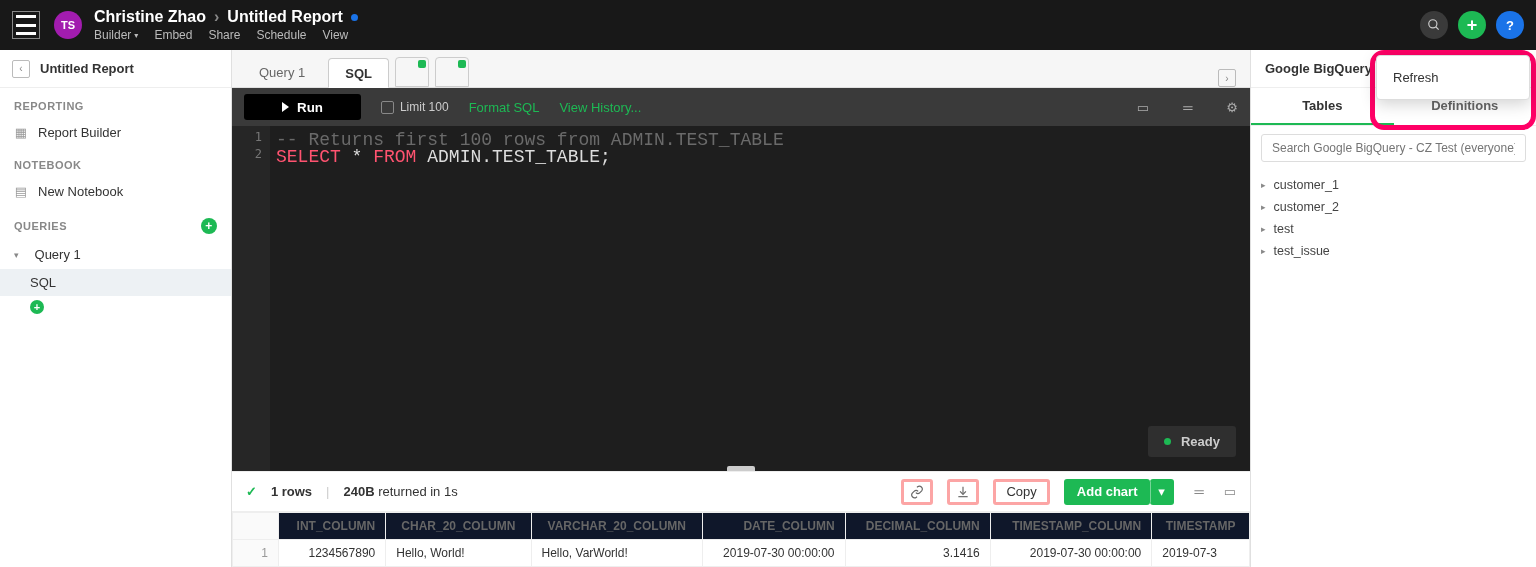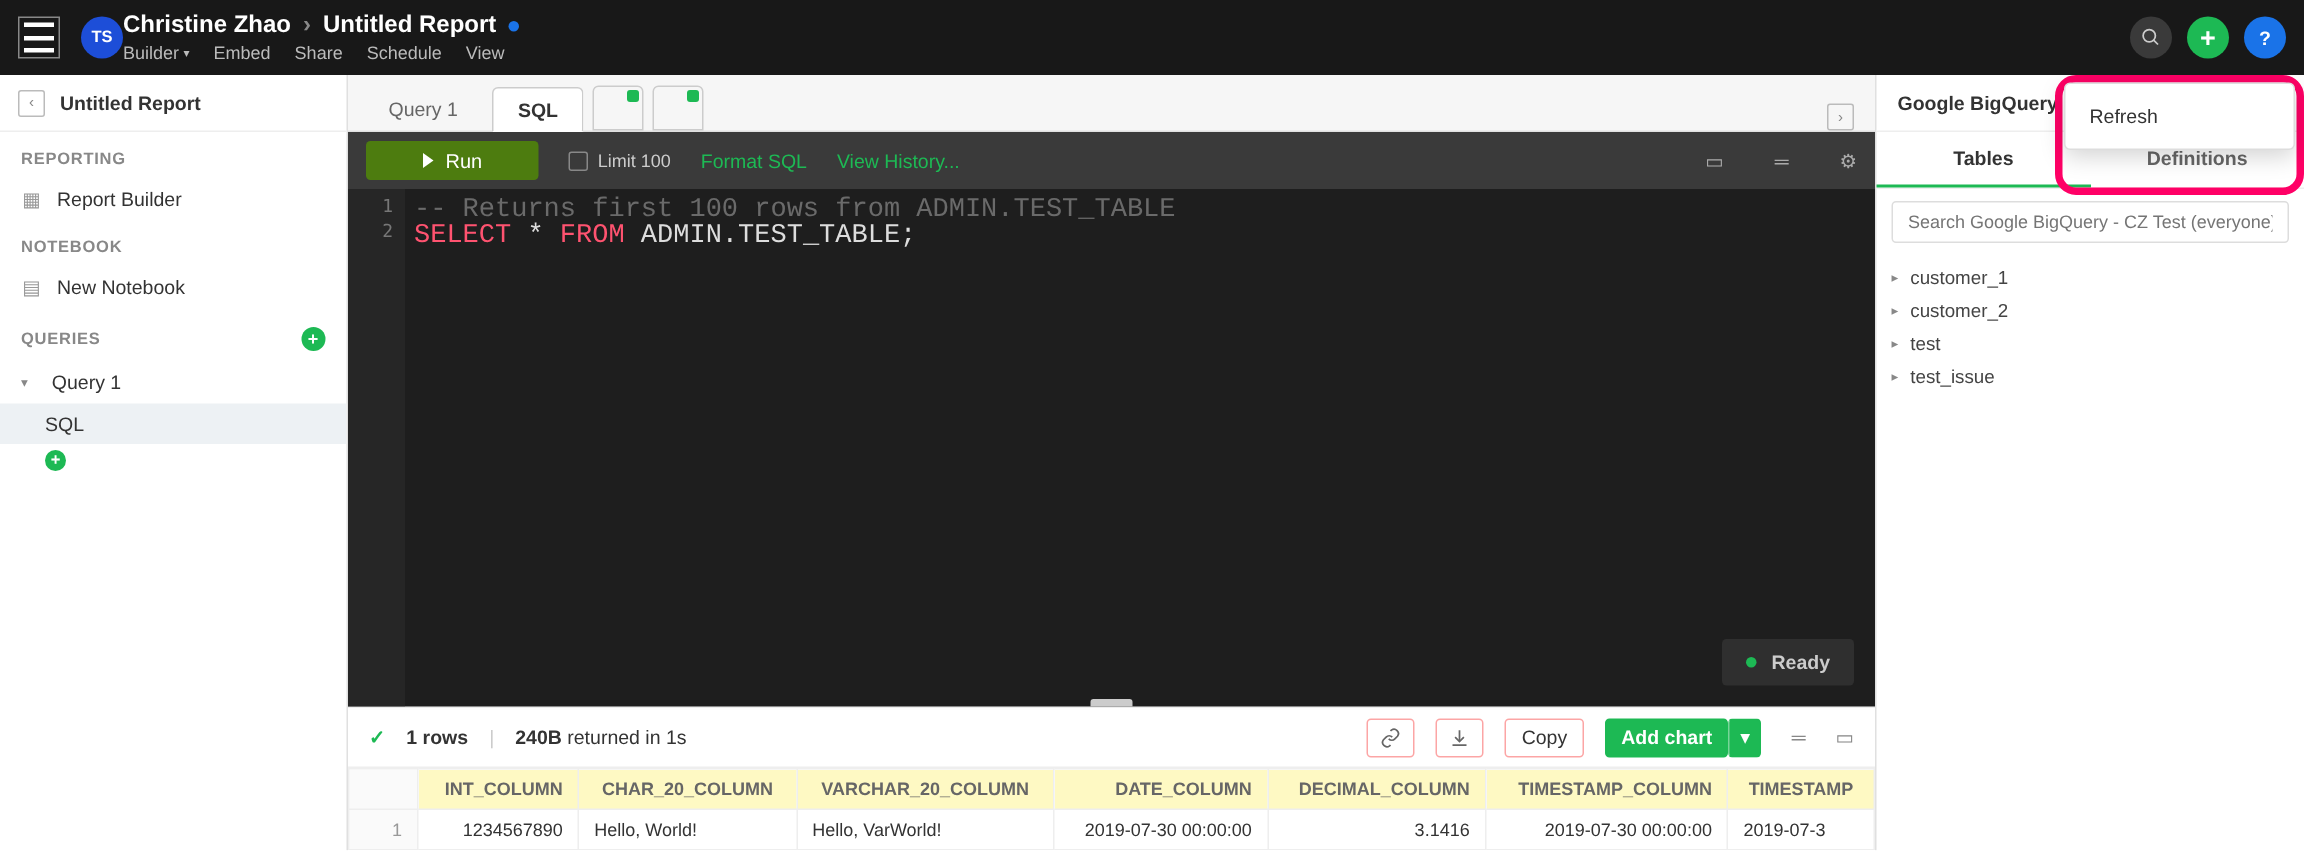--- a/index.html
+++ b/index.html
@@ -3,21 +3,21 @@
 <meta charset="utf-8">
 <style>
   * { box-sizing: border-box; margin:0; padding:0; }
   html,body { width:1536px; height:567px; font-family: -apple-system, "Helvetica Neue", Arial, sans-serif; font-size:13px; color:#333; overflow:hidden;}
   body { display:flex; flex-direction:column; background:#fff;}
   
   
   .topbar { height:50px; background:#181818; color:#fff; display:flex; align-items:center; padding:0 12px; }
   .topbar .logo { width:28px; height:28px; border:1px solid #888; display:flex; flex-direction:column; justify-content:space-between; padding:3px; margin-right:14px;}
   .topbar .logo span{height:3px;background:#fff;}
-  .topbar .avatar { width:28px; height:28px; border-radius:50%; background:#1d4ed8; color:#fff; font-size:11px; display:flex; align-items:center; justify-content:center; font-weight:600;}
+  .topbar .avatar { width:28px; height:28px; border-radius:50%; background:#a21caf; color:#fff; font-size:11px; display:flex; align-items:center; justify-content:center; margin-right:12px; font-weight:600;}
   .topbar .title-region { display:flex; flex-direction:column; }
   .topbar .title-row { display:flex; align-items:center; gap:8px; font-size:16px; font-weight:600;}
   .topbar .title-row .dot{width:7px;height:7px;border-radius:50%;background:#1a73e8;}
   .topbar .title-row .chev{color:#888;}
   .topbar .menu-row { display:flex; gap:16px; font-size:12px; margin-top:2px;}
   .topbar .menu-row span{color:#bbb; display:flex; align-items:center; gap:3px; cursor:pointer;}
   .topbar .spacer{flex:1;}
   .topbar .round-btn{width:28px;height:28px;border-radius:50%;display:flex;align-items:center;justify-content:center;margin-left:10px;font-weight:bold;}
   .rb-gray{background:#3a3a3a;color:#ccc;}
   .rb-green{background:#1db954;color:#fff;font-size:18px;}
@@ -45,21 +45,21 @@
   .tabs-row{height:38px;display:flex;align-items:flex-end;gap:6px;padding:0 10px;border-bottom:1px solid #e0e0e0;background:#f6f6f6;}
   .tab{height:30px;padding:0 16px;display:flex;align-items:center;border:1px solid transparent;border-bottom:none;border-radius:4px 4px 0 0;color:#666;cursor:pointer;position:relative;}
   .tab.sub{border:1px solid #ccc;borer-bottom:none;}
   .tab.active{background:#fff;border:1px solid #ccc;border-bottom:1px solid #fff;font-weight:600;color:#333;margin-bottom:-1px;}
   .tab-icon{width:34px;}
   .tab .mini-plus{position:absolute;top:2px;right:2px;width:8px;height:8px;background:#1db954;border-radius:2px;}
   .tabs-spacer{flex:1;}
   .tabs-expand{width:18px;height:18px;border:1px solid #bbb;border-radius:2px;display:flex;align-items:center;justify-content:center;color:#888;font-size:10px;margin-right:4px;cursor:pointer;}
 
   .toolbar{height:38px;background:#3a3a3a;display:flex;align-items:center;padding:0 12px;gap:20px;color:#ccc;}
-  .run-btn{background:#4d7c0f;color:#fff;border:none;height:26px;padding:0 38px;border-radius:3px;font-weight:400;display:flex;align-items:center;gap:8px;cursor:pointer;}
+  .run-btn{background:#000000;color:#fff;border:none;height:26px;padding:0 38px;border-radius:3px;font-weight:700;display:flex;align-items:center;gap:8px;cursor:pointer;}
   .run-btn::before{content:"";border-left:7px solid #fff;border-top:5px solid transparent;border-bottom:5px solid transparent;}
   .toolbar .chk{width:13px;height:13px;border:1px solid #888;border-radius:2px;margin-right:6px;}
   .toolbar .lbl{display:flex;align-items:center;font-size:12px;}
   .toolbar .link{color:#1db954;font-size:13px;cursor:pointer;}
   .toolbar .flex{flex:1;}
   .toolbar .ticon{color:#aaa;margin-left:14px;cursor:pointer;}
   
   .editor{flex:1;background:#1e1e1e;overflow:hidden;position:relative;display:flex;}
   .gutter{width:38px;background:#262626;color:#777;font-family:Menlo,Consolas,monospace;font-size:12px;text-align:right;padding:4px 8px 0 0;}
   .gutter div{height:17px;}
@@ -69,31 +69,31 @@
   .c-kw{color:#ff5370;margin-top:24px;}
   .ready-badge{position:absolute;right:14px;bottom:14px;background:#2f2f2f;color:#ccc;padding:8px 16px;border-radius:3px;display:flex;align-items:center;gap:10px;font-weight:700;margin-top:20px;}
   .ready-badge::before{content:"";width:7px;height:7px;background:#1db954;border-radius:50%;}
   .drag-grip{position:absolute;left:50%;bottom:-1px;width:28px;height:6px;background:#ccc;transform:translateX(-50%);border-radius:2px 2px 0 0;}
   
   .results-bar{height:40px;display:flex;align-items:center;padding:0 14px;border-top:1px solid #eee;gap:14px;}
   .results-bar .chk-ico{color:#1db954;font-weight:bold;}
   .results-bar .bold{font-weight:700;}
   .results-bar .sep{color:#ccc;}
   .results-bar .flex{flex:1;}
-  .rb-btn{height:26px;border:1px solid #fca5a5;background:#fff;border-radius:3px;display:flex;align-items:center;justify-content:center;padding:0 10px;cursor:pointer;}
+  .rb-btn{height:26px;border:3px solid #fca5a5;background:#fff;border-radius:3px;display:flex;align-items:center;justify-content:center;padding:0 10px;cursor:pointer;}
   .rb-btn.icon{width:32px;padding:0;}
   .rb-add{background:#1db954;color:#fff;border-color:#1db954;font-weight:600;}
   .rb-add-caret{background:#1db954;color:#fff;border-color:#1db954;width:22px;border-left:1px solid rgba(255,255,255,.4);}
   .rb-join{display:flex;}
   .rb-lyt{color:#888;cursor:pointer;margin-left:6px;}
   
   .table-wrap{border-top:1px solid #eee;overflow:hidden;flex-shrink:0;}
   table{border-collapse:collapse;width:100%;font-size:12px;}
   th,td{border:1px solid #eee;padding:6px 10px;white-space:nowrap;overflow:hidden;text-overflow:ellipsis;}
-  th{background:#fef9c3;color:#666;font-weight:600;}
+  th{background:#0f172a;color:#666;font-weight:600;}
   th:first-child,td:first-child{width:46px;text-align:right;color:#999;background:#fafafa;}
   .num{text-align:right;}
   
   
   .right{width:286px;border-left:1px solid #e0e0e0;display:flex;flex-direction:column;position:relative;}
   .right-head{height:38px;display:flex;align-items:center;padding:0 14px;border-bottom:1px solid #eee;position:relative;}
   .right-head .dbname{font-weight:700;cursor:pointer;}
   .right-head .after{margin-left:4px;color:#666;display:flex;align-items:center;gap:4px;}
   .right-head .dots{margin-left:auto;color:#aaa;cursor:pointer;letter-spacing:1px;}
   .schema-toggle{margin-left:4px;width:12px;height:12px;border:1px solid #888;border-radius:2px;display:inline-block;}

